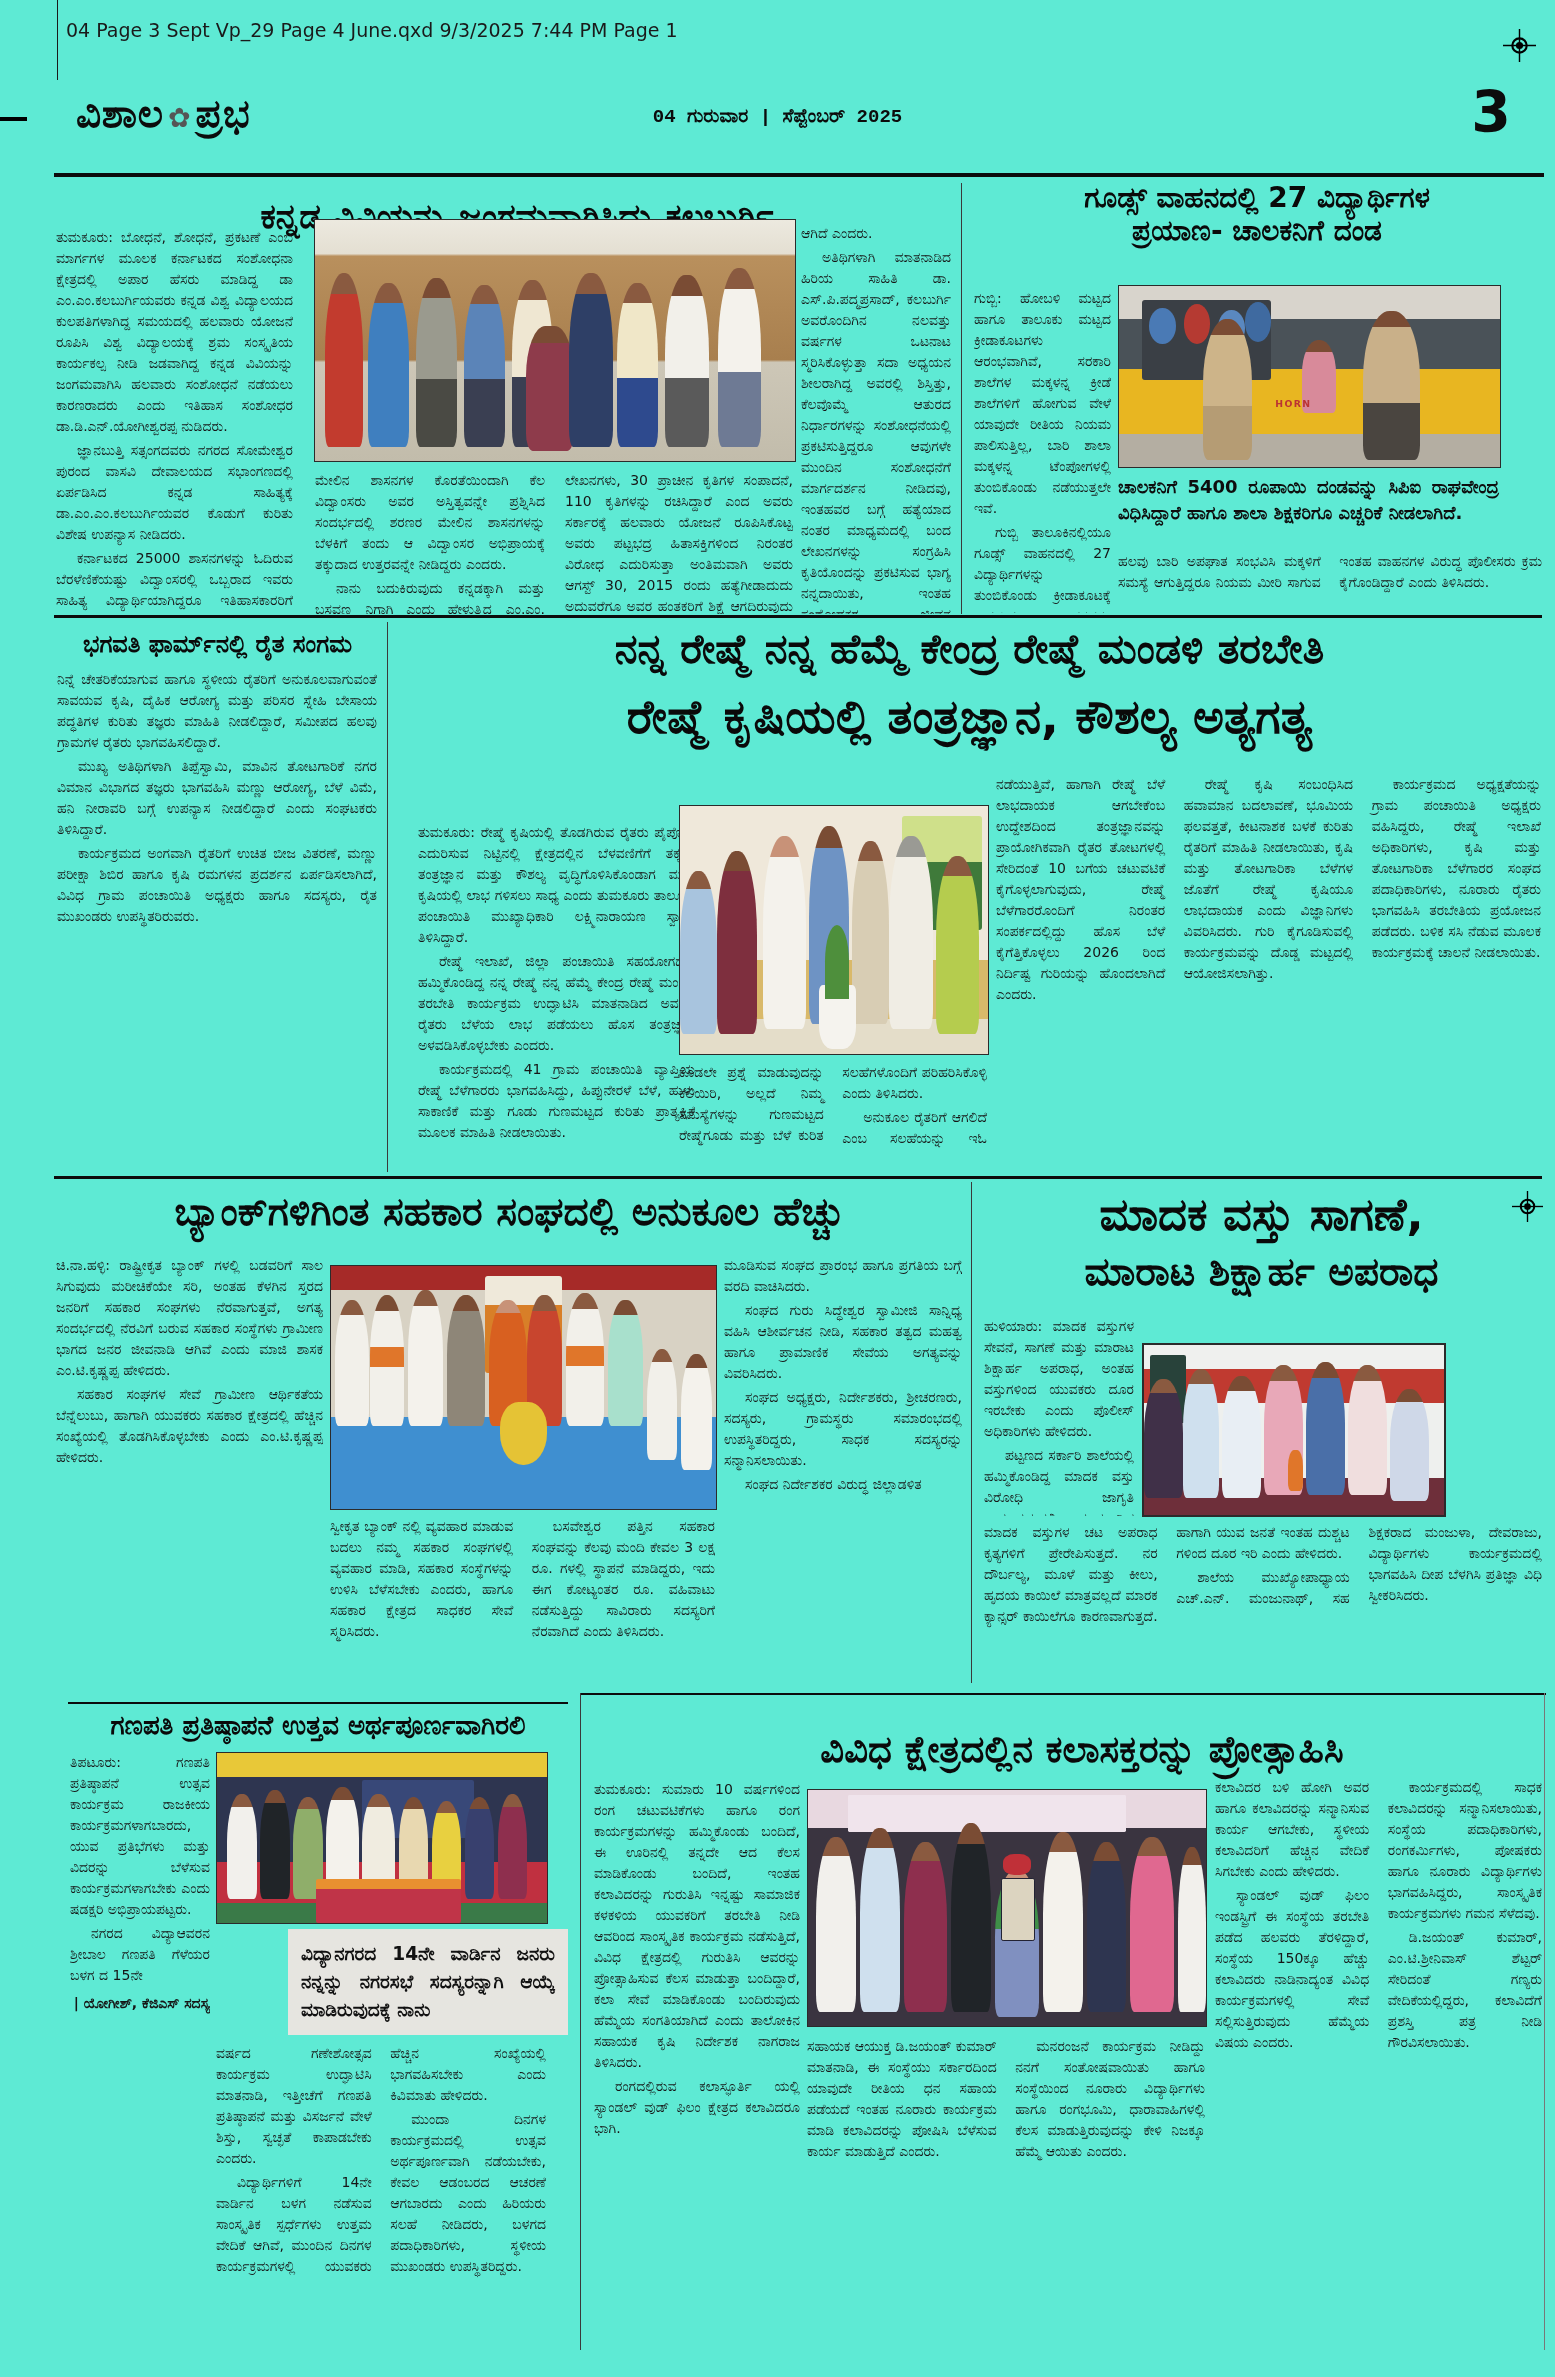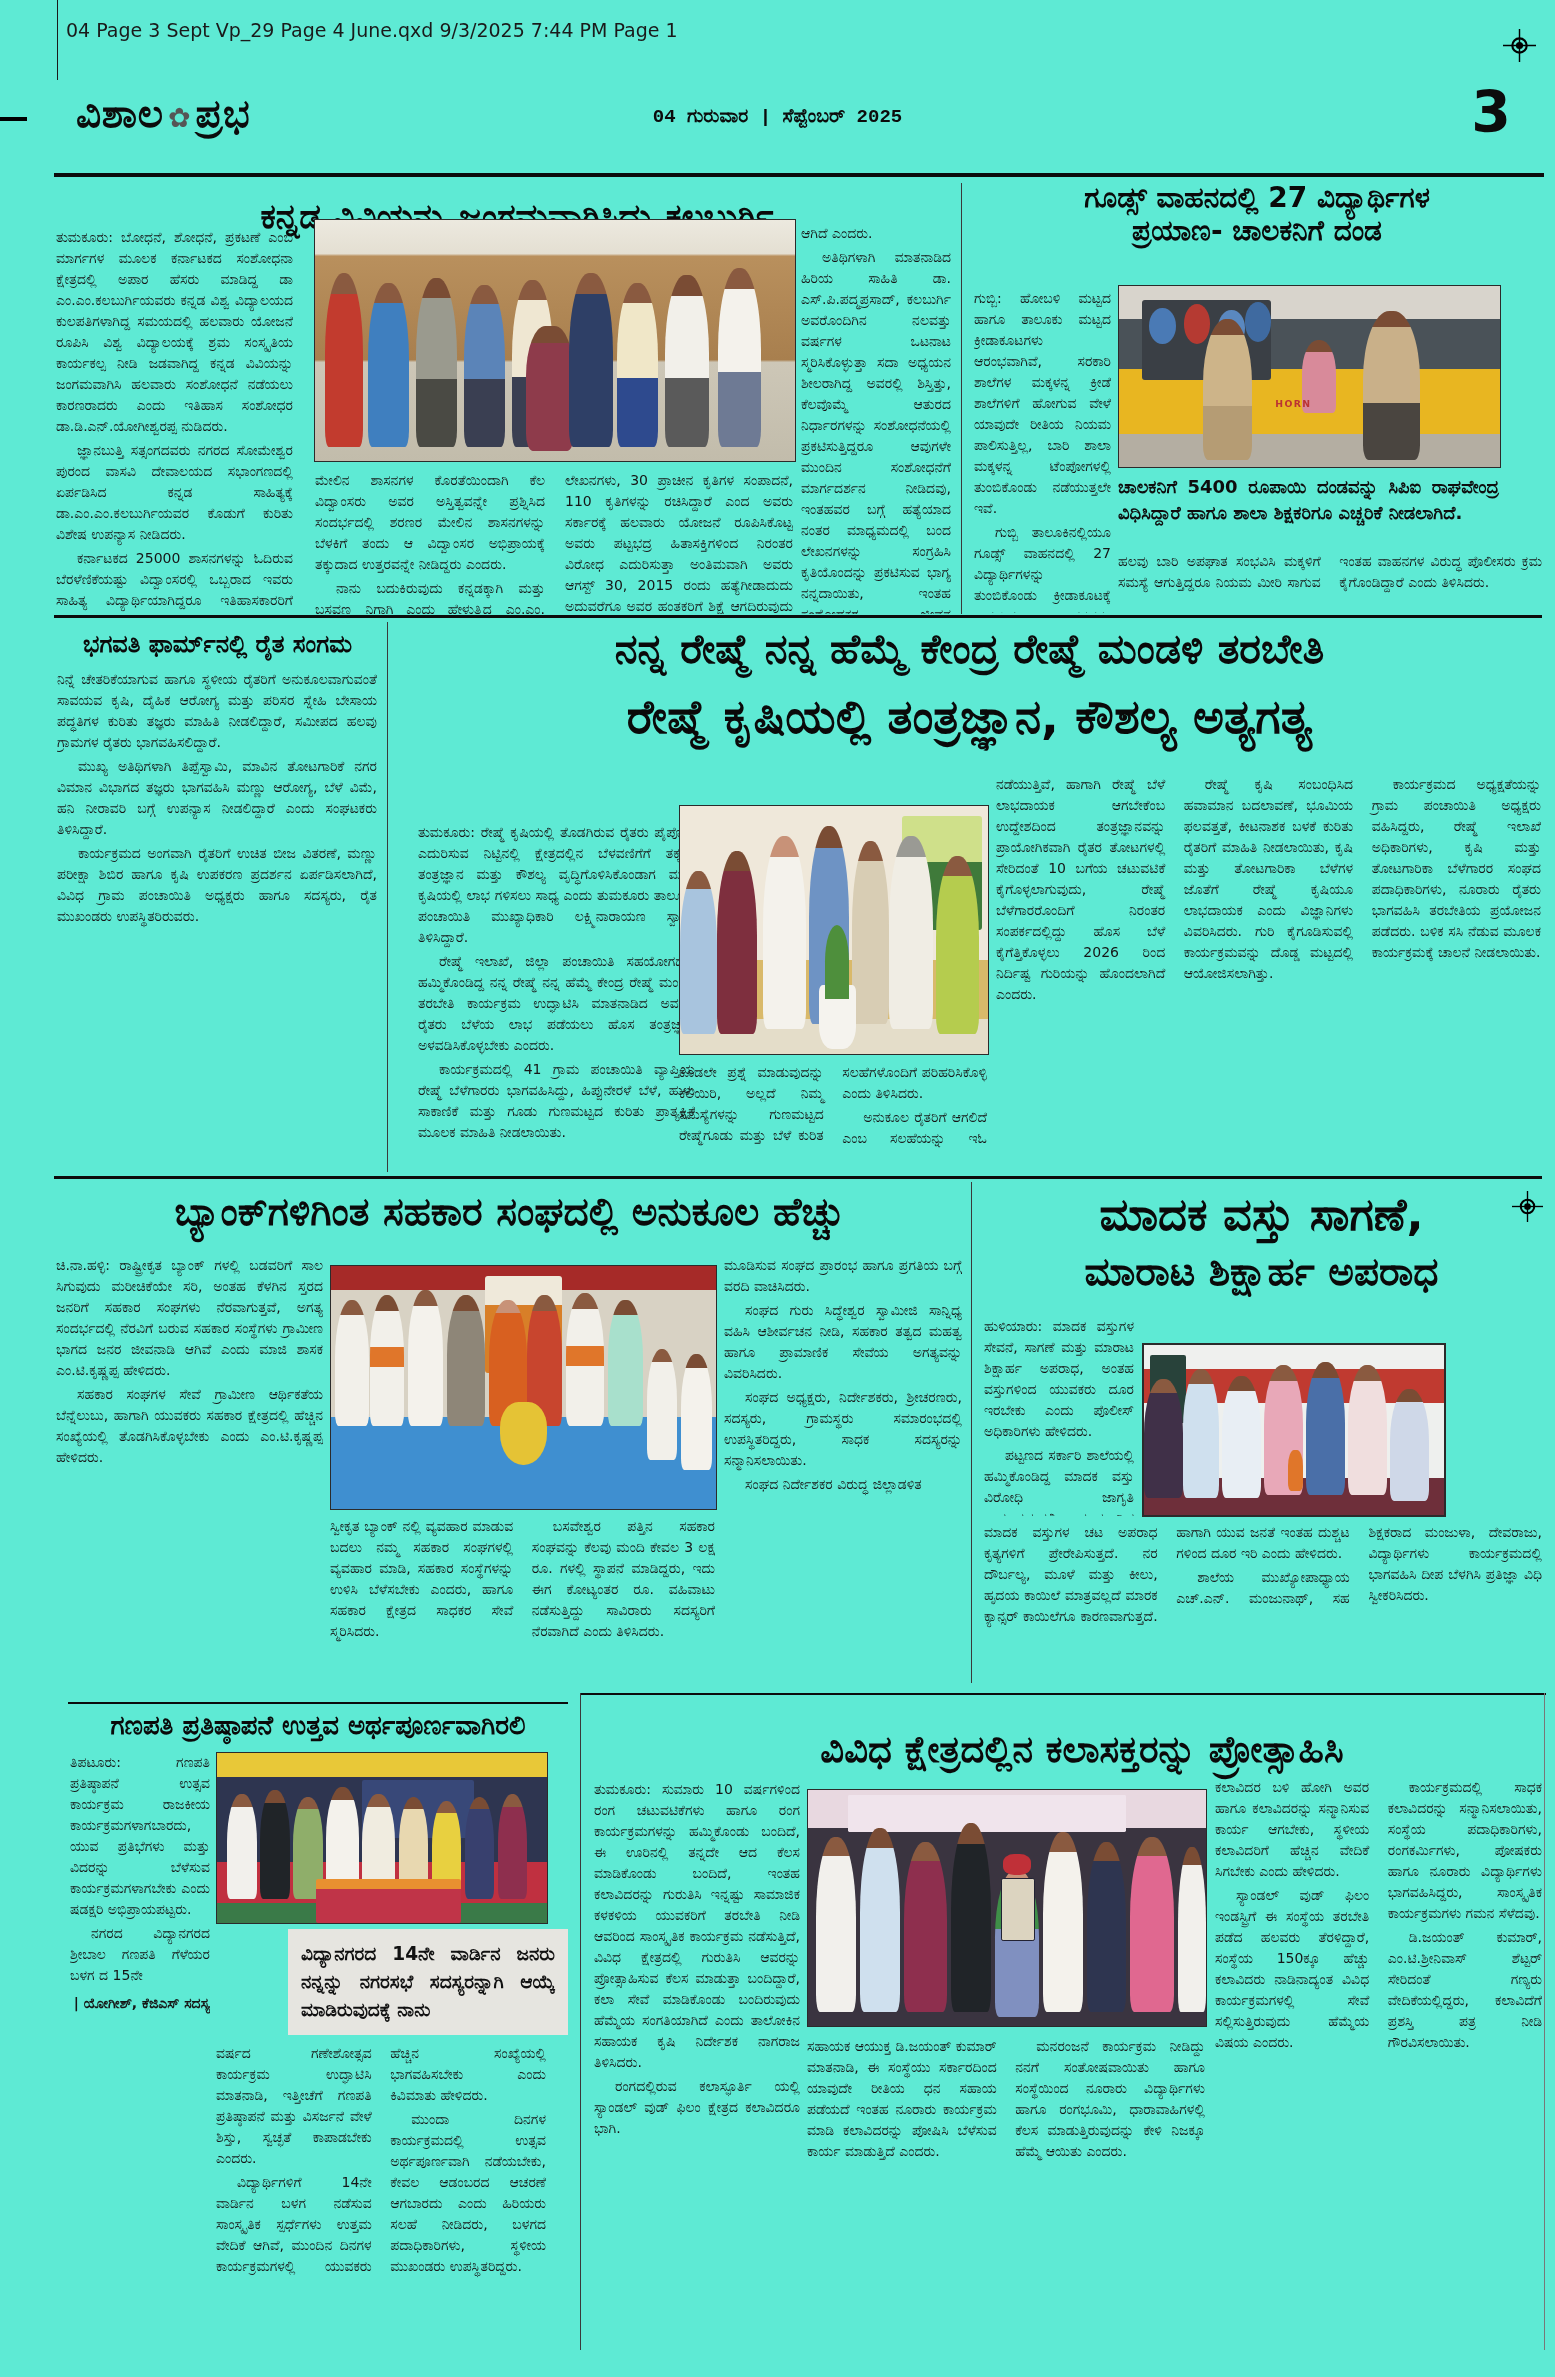--- a/index.html
+++ b/index.html
@@ -109,21 +109,21 @@
       </div>
   </section>
 
   <div class="abs rule" style="left:54px;top:615px;width:1488px;height:2.9px;"></div>
 
   <section>
     <h2 class="abs hl" style="left:57px;top:630px;width:321px;font-size:24px;margin:0;">ಭಗವತಿ ಫಾರ್ಮ್‌ನಲ್ಲಿ ರೈತ ಸಂಗಮ</h2>
     <div class="abs cols" style="left:57px;top:669px;width:320px;height:498px;">
         <p>ನಿನ್ನೆ ಚೇತರಿಕೆಯಾಗುವ ಹಾಗೂ ಸ್ಥಳೀಯ ರೈತರಿಗೆ ಅನುಕೂಲವಾಗುವಂತೆ ಸಾವಯವ ಕೃಷಿ, ದೈಹಿಕ ಆರೋಗ್ಯ ಮತ್ತು ಪರಿಸರ ಸ್ನೇಹಿ ಬೇಸಾಯ ಪದ್ಧತಿಗಳ ಕುರಿತು ತಜ್ಞರು ಮಾಹಿತಿ ನೀಡಲಿದ್ದಾರೆ, ಸಮೀಪದ ಹಲವು ಗ್ರಾಮಗಳ ರೈತರು ಭಾಗವಹಿಸಲಿದ್ದಾರೆ.</p>
         <p>ಮುಖ್ಯ ಅತಿಥಿಗಳಾಗಿ ತಿಪ್ಪೆಸ್ವಾಮಿ, ಮಾವಿನ ತೋಟಗಾರಿಕೆ ನಗರ ವಿಮಾನ ವಿಭಾಗದ ತಜ್ಞರು ಭಾಗವಹಿಸಿ ಮಣ್ಣು ಆರೋಗ್ಯ, ಬೆಳೆ ವಿಮೆ, ಹನಿ ನೀರಾವರಿ ಬಗ್ಗೆ ಉಪನ್ಯಾಸ ನೀಡಲಿದ್ದಾರೆ ಎಂದು ಸಂಘಟಕರು ತಿಳಿಸಿದ್ದಾರೆ.</p>
-        <p>ಕಾರ್ಯಕ್ರಮದ ಅಂಗವಾಗಿ ರೈತರಿಗೆ ಉಚಿತ ಬೀಜ ವಿತರಣೆ, ಮಣ್ಣು ಪರೀಕ್ಷಾ ಶಿಬಿರ ಹಾಗೂ ಕೃಷಿ ಉಪಕರಣ ಪ್ರದರ್ಶನ ಏರ್ಪಡಿಸಲಾಗಿದೆ, ವಿವಿಧ ಗ್ರಾಮ ಪಂಚಾಯಿತಿ ಅಧ್ಯಕ್ಷರು ಹಾಗೂ ಸದಸ್ಯರು, ರೈತ ಮುಖಂಡರು ಉಪಸ್ಥಿತರಿರುವರು.</p>
+        <p>ಕಾರ್ಯಕ್ರಮದ ಅಂಗವಾಗಿ ರೈತರಿಗೆ ಉಚಿತ ಬೀಜ ವಿತರಣೆ, ಮಣ್ಣು ಪರೀಕ್ಷಾ ಶಿಬಿರ ಹಾಗೂ ಕೃಷಿ ರಮಗಳನ ಪ್ರದರ್ಶನ ಏರ್ಪಡಿಸಲಾಗಿದೆ, ವಿವಿಧ ಗ್ರಾಮ ಪಂಚಾಯಿತಿ ಅಧ್ಯಕ್ಷರು ಹಾಗೂ ಸದಸ್ಯರು, ರೈತ ಮುಖಂಡರು ಉಪಸ್ಥಿತರಿರುವರು.</p>
       </div>
   </section>
 
   <div class="abs vrule" style="left:387px;top:622px;height:550px;"></div>
 
   <section>
     <h1 class="abs hl" style="left:397px;top:625px;width:1145px;font-size:41px;margin:0;">ನನ್ನ ರೇಷ್ಮೆ ನನ್ನ ಹೆಮ್ಮೆ ಕೇಂದ್ರ ರೇಷ್ಮೆ ಮಂಡಳಿ ತರಬೇತಿ</h1>
     <h1 class="abs hl" style="left:397px;top:689px;width:1145px;font-size:47px;margin:0;">ರೇಷ್ಮೆ ಕೃಷಿಯಲ್ಲಿ ತಂತ್ರಜ್ಞಾನ, ಕೌಶಲ್ಯ ಅತ್ಯಗತ್ಯ</h1>
     <div class="abs cols" style="left:418px;top:774px;width:277px;height:397px;margin-top:48px;">
         <p>ತುಮಕೂರು: ರೇಷ್ಮೆ ಕೃಷಿಯಲ್ಲಿ ತೊಡಗಿರುವ ರೈತರು ಪೈಪೋಟಿ ಎದುರಿಸುವ ನಿಟ್ಟಿನಲ್ಲಿ ಕ್ಷೇತ್ರದಲ್ಲಿನ ಬೆಳವಣಿಗೆಗೆ ತಕ್ಕಂತೆ ತಂತ್ರಜ್ಞಾನ ಮತ್ತು ಕೌಶಲ್ಯ ವೃದ್ಧಿಗೊಳಿಸಿಕೊಂಡಾಗ ಮಾತ್ರ ಕೃಷಿಯಲ್ಲಿ ಲಾಭ ಗಳಿಸಲು ಸಾಧ್ಯ ಎಂದು ತುಮಕೂರು ತಾಲೂಕು ಪಂಚಾಯಿತಿ ಮುಖ್ಯಾಧಿಕಾರಿ ಲಕ್ಷ್ಮಿನಾರಾಯಣ ಸ್ವಾಮಿ ತಿಳಿಸಿದ್ದಾರೆ.</p>
@@ -222,21 +222,21 @@
   <div class="abs rule" style="left:68px;top:1702px;width:500px;height:2.1px;"></div>
   <div class="abs rule" style="left:580px;top:1693px;width:966px;height:2.1px;"></div>
   <div class="abs vrule" style="left:580px;top:1693px;height:657px;"></div>
   <div class="abs vrule" style="left:1544px;top:1693px;height:657px;background:#777;"></div>
 
   <section>
     <h2 class="abs hl" style="left:68px;top:1710px;width:500px;font-size:26px;margin:0;">ಗಣಪತಿ ಪ್ರತಿಷ್ಠಾಪನೆ ಉತ್ತವ ಅರ್ಥಪೂರ್ಣವಾಗಿರಲಿ</h2>
     <div class="abs cols" style="left:70px;top:1752px;width:140px;height:597px;">
       <div>
           <p>ತಿಪಟೂರು: ಗಣಪತಿ ಪ್ರತಿಷ್ಠಾಪನೆ ಉತ್ಸವ ಕಾರ್ಯಕ್ರಮ ರಾಜಕೀಯ ಕಾರ್ಯಕ್ರಮಗಳಾಗಬಾರದು, ಯುವ ಪ್ರತಿಭೆಗಳು ಮತ್ತು ವಿದರನ್ನು ಬೆಳೆಸುವ ಕಾರ್ಯಕ್ರಮಗಳಾಗಬೇಕು ಎಂದು ಷಡಕ್ಷರಿ ಅಭಿಪ್ರಾಯಪಟ್ಟರು.</p>
-          <p>ನಗರದ ವಿದ್ಯಾನಗರದ ಶ್ರೀಬಾಲ ಗಣಪತಿ ಗೆಳೆಯರ ಬಳಗ ದ 15ನೇ</p>
+          <p>ನಗರದ ವಿದ್ಯಾಆವರನ ಶ್ರೀಬಾಲ ಗಣಪತಿ ಗೆಳೆಯರ ಬಳಗ ದ 15ನೇ</p>
         </div>
       <div class="sig">| ಯೋಗೀಶ್, ಕೆಜಿಎಸ್ ಸದಸ್ಯ</div>
     </div>
     <div class="photo" style="left:216px;top:1752px;width:330px;height:170px;background:linear-gradient(180deg,#e8c838 0 14%,#2e3550 14% 64%,#c03040 64% 88%,#3a7a48 88% 100%);">
       <div class="fig" style="left:44%;top:16%;width:34%;height:34%;border-radius:2.1px;background:#384878;"></div>
       <div class="fig" style="left:3%;bottom:14%;width:9%;height:62%;background:linear-gradient(180deg,#8a5a40 0 12%,#f2f0ec 12% 100%);"></div>
       <div class="fig" style="left:13%;bottom:14%;width:9%;height:64%;background:linear-gradient(180deg,#7a4c34 0 12%,#202428 12% 100%);"></div>
       <div class="fig" style="left:23%;bottom:14%;width:9%;height:60%;background:linear-gradient(180deg,#8a5a40 0 12%,#8fae6a 12% 100%);"></div>
       <div class="fig" style="left:33%;bottom:14%;width:10%;height:66%;background:linear-gradient(180deg,#7a4c34 0 12%,#f4f2ec 12% 100%);"></div>
       <div class="fig" style="left:44%;bottom:14%;width:10%;height:62%;background:linear-gradient(180deg,#8a5a40 0 12%,#f0ece0 12% 100%);"></div>

